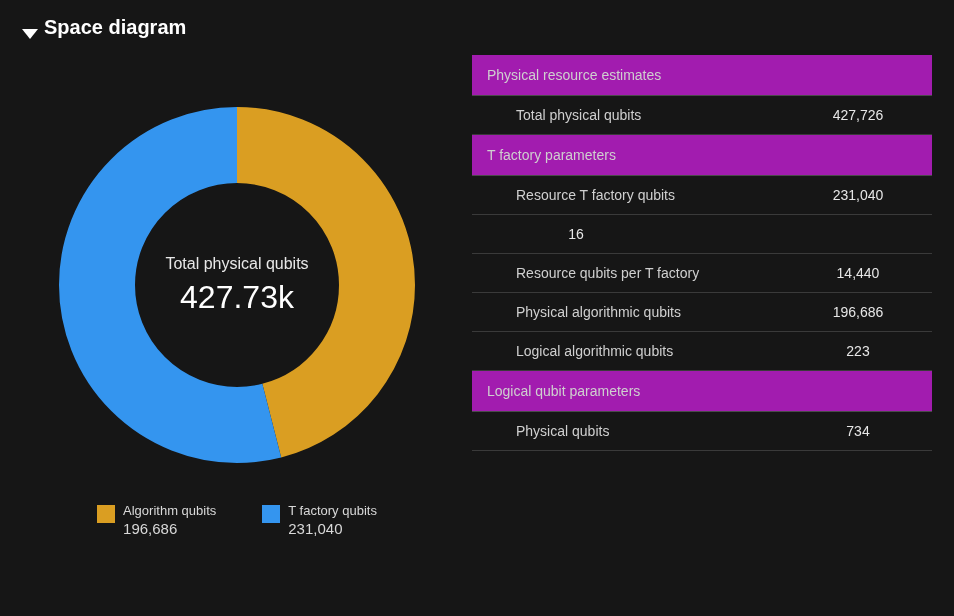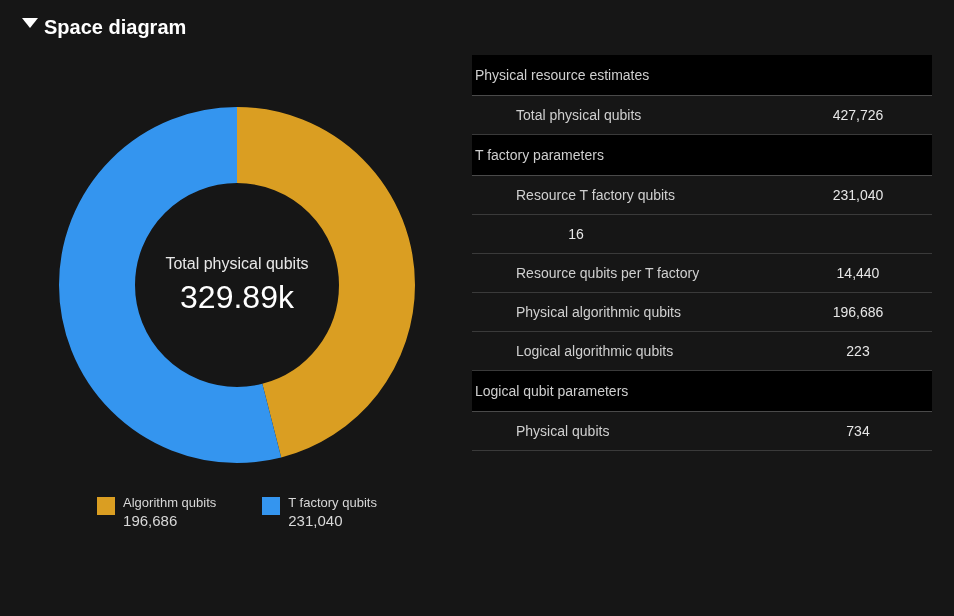--- a/index.html
+++ b/index.html
@@ -14,21 +14,21 @@
     overflow: hidden;
   }
   .page {
     padding: 16px 22px 0 22px;
     box-sizing: border-box;
     width: 100%;
     height: 100%;
   }
   .header {
     display: flex;
-    align-items: flex-start;
+    align-items: flex-end;
     gap: 6px;
     margin-bottom: 16px;
   }
   .caret {
     width: 0; height: 0;
     border-left: 8px solid transparent;
     border-right: 8px solid transparent;
     border-top: 10px solid #fff;
     margin-top: 2px;
   }
@@ -70,21 +70,21 @@
     color: #e8e8e8;
     margin-bottom: 6px;
   }
   .center-value {
     font-size: 32px;
     color: #ffffff;
   }
   .legend {
     display: flex;
     gap: 46px;
-    margin-top: 20px;
+    margin-top: 28px;
   }
   .legend-item {
     display: flex;
     align-items: flex-start;
     gap: 8px;
   }
   .swatch {
     width: 18px;
     height: 18px;
     margin-top: 2px;
@@ -103,23 +103,23 @@
   }
   .right {
     flex: 1 1 auto;
     padding-top: 0;
   }
   .panel {
     width: 100%;
     border: none;
   }
   .section-head {
-    background: #000000;
+    background: #a21caf;
     color: #cfcfcf;
-    padding: 12px 3px;
+    padding: 12px 15px;
     font-size: 14px;
     border-bottom: 1px solid #4a4a4a;
   }
   .row {
     background: #161616;
     display: flex;
     align-items: center;
     justify-content: flex-start;
     padding: 11px 14px 11px 44px;
     font-size: 14px;
@@ -144,21 +144,21 @@
 
   <div class="body">
     <div class="left">
       <div class="donut-wrap">
         <svg id="donut-svg" width="380" height="380" viewBox="0 0 380 380">
             <circle cx="190" cy="190" r="140" fill="none" stroke="#da9e22" stroke-width="76" stroke-dasharray="404.4973696850539 475.14857332008813" stroke-dashoffset="0"></circle>
             <circle cx="190" cy="190" r="140" fill="none" stroke="#3495ef" stroke-width="76" stroke-dasharray="475.1485733200882 404.49736968505385" stroke-dashoffset="-404.4973696850539"></circle>
           </svg>
         <div class="donut-center">
           <div class="center-label">Total physical qubits</div>
-          <div class="center-value">329.89k</div>
+          <div class="center-value">427.73k</div>
         </div>
       </div>
       <div class="legend" id="legend">
           <div class="legend-item">
             <div class="swatch" style="background: rgb(218, 158, 34);"></div>
             <div class="legend-text">
               <span>Algorithm qubits</span>
               <span class="legend-val">196,686</span>
             </div>
           </div>

